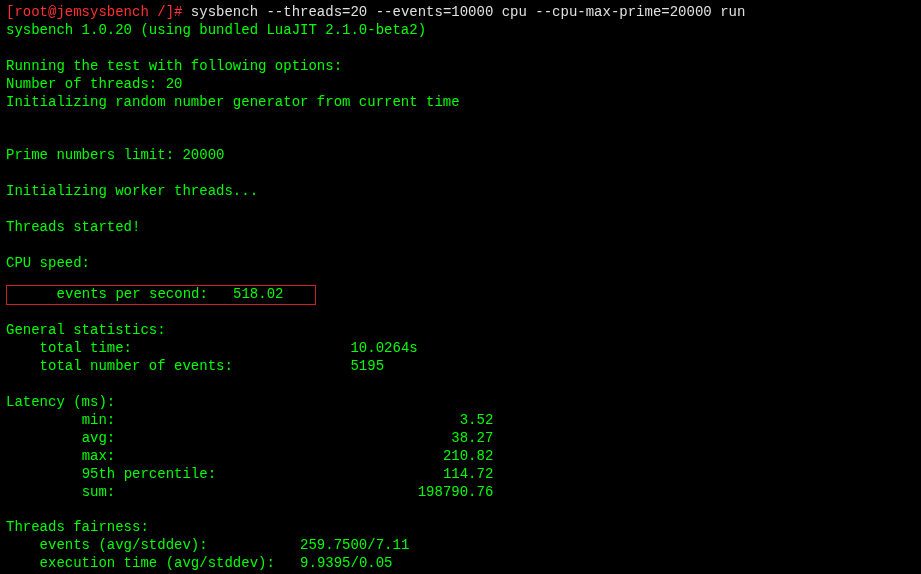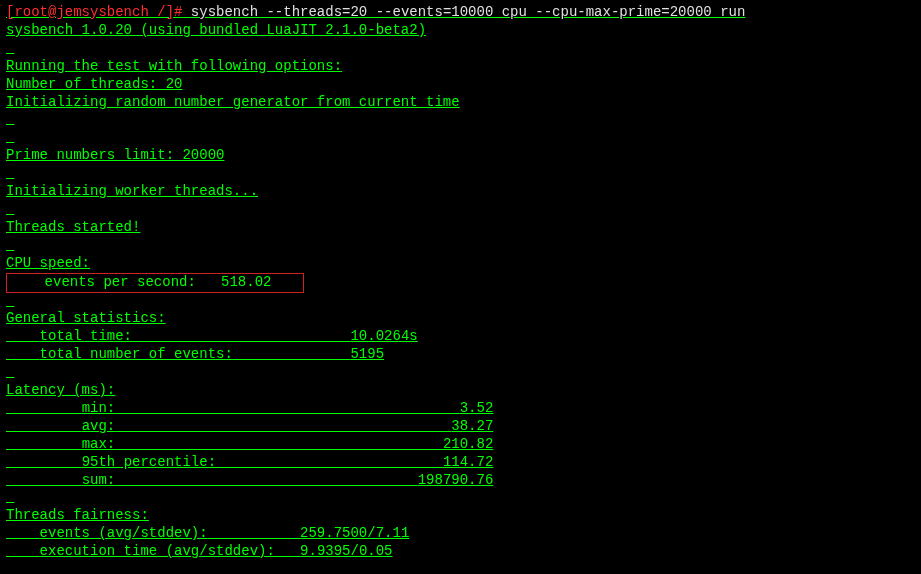--- a/index.html
+++ b/index.html
@@ -18,21 +18,22 @@
     padding: 4px 6px 6px 6px;
     white-space: pre;
     width: 921px;
     height: 574px;
   }
   .prompt-user { color: #ff3030; }
   .cmd { color: #e0e0e0; }
   .box {
     border: 1px solid #cc2222;
     display: inline-block;
-    padding: 0 6px 0 4px;
+    padding: 0 6px 0 16px;
     margin-left: 0;
+    margin-top: 12px;
   }
-  .line { display: block; text-decoration: underline; }
+  .line { display: block; }
 </style>
 </head>
 <body>
 
 <div class="terminal"><span class="line"><span class="prompt-user">[root@jemsysbench /]#</span> <span class="cmd">sysbench --threads=20 --events=10000 cpu --cpu-max-prime=20000 run</span></span><span class="line">sysbench 1.0.20 (using bundled LuaJIT 2.1.0-beta2)</span><span class="line"> </span><span class="line">Running the test with following options:</span><span class="line">Number of threads: 20</span><span class="line">Initializing random number generator from current time</span><span class="line"> </span><span class="line"> </span><span class="line">Prime numbers limit: 20000</span><span class="line"> </span><span class="line">Initializing worker threads...</span><span class="line"> </span><span class="line">Threads started!</span><span class="line"> </span><span class="line">CPU speed:</span><span class="line"><span class="box">    <span>events per second:</span>   <span>518.02</span>   </span></span><span class="line"> </span><span class="line">General statistics:</span><span class="line">    <span>total time:</span>                          <span>10.0264s</span></span><span class="line">    <span>total number of events:</span>              <span>5195</span></span><span class="line"> </span><span class="line">Latency (ms):</span><span class="line">         <span>min:</span>                                         <span>3.52</span></span><span class="line">         <span>avg:</span>                                        <span>38.27</span></span><span class="line">         <span>max:</span>                                       <span>210.82</span></span><span class="line">         <span>95th percentile:</span>                           <span>114.72</span></span><span class="line">         <span>sum:</span>                                    <span>198790.76</span></span><span class="line"> </span><span class="line">Threads fairness:</span><span class="line">    <span>events (avg/stddev):</span>           <span>259.7500/7.11</span></span><span class="line">    <span>execution time (avg/stddev):</span>   <span>9.9395/0.05</span></span><span class="line"> </span></div>
 
 </body></html>

